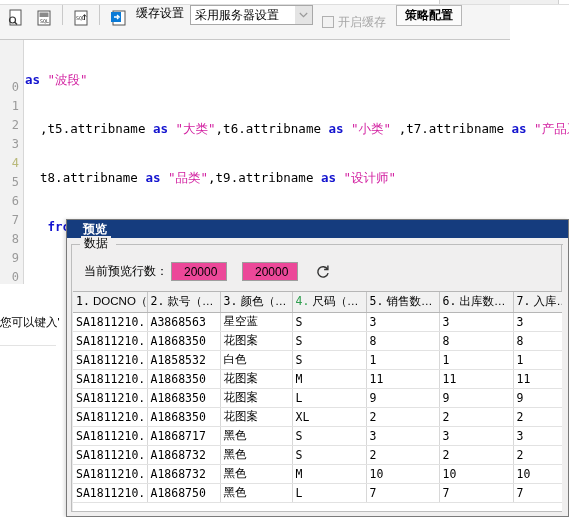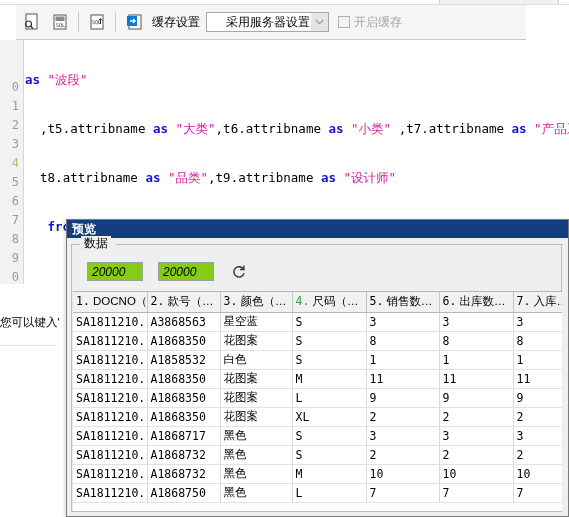--- a/index.html
+++ b/index.html
@@ -36,27 +36,26 @@
     width: 120px; height: 4px;
     background: #f0f0f0;
     border-left: 1px solid #cfcfcf;
     border-right: 1px solid #cfcfcf;
     box-sizing: border-box;
   }
 
   
   .toolbar {
     position: absolute;
-    left: 16px; top: 5px;
+    left: 0; top: 5px;
     width: 510px; height: 35px;
     background: #f5f5f5;
     border-bottom: 1px solid #c8c8c8;
     box-sizing: border-box;
     display: flex;
-    align-items: center;
     padding-left: 2px;
   }
   .tb-icon {
     width: 26px; height: 26px;
     display: flex;
     align-items: center;
     justify-content: center;
     margin: 0 1px;
     border: 1px solid transparent;
     box-sizing: border-box;
@@ -75,21 +74,21 @@
   }
   .tb-select {
     width: 123px; height: 20px;
     background: #ffffff;
     border: 1px solid #a8a8a8;
     box-sizing: border-box;
     display: flex;
     align-items: center;
     font-size: 12px;
     position: relative;
-    padding-left: 19px;
+    padding-left: 4px;
   }
   .tb-select .arrow-box {
     position: absolute;
     right: 0; top: 0;
     width: 17px; height: 18px;
     background: #e4e4e4;
     display: flex;
     align-items: center;
     justify-content: center;
   }
@@ -218,21 +217,21 @@
     box-shadow: -2px 0 3px rgba(0,0,0,0.12);
   }
   .dialog-title {
     height: 18px;
     background: #153c7e;
     color: #ffffff;
     font-size: 12px;
     font-weight: bold;
     display: flex;
     align-items: center;
-    padding-left: 5px;
+    padding-left: 16px;
     box-sizing: border-box;
   }
   .group {
     position: absolute;
     left: 4px; top: 24px;
     width: 491px; height: 268px;
     border: 1px solid #bdbdbd;
     border-top: none;
     box-sizing: border-box;
   }
@@ -263,30 +262,29 @@
     display: flex;
     align-items: center;
   }
   .rowcfg .lbl {
     font-size: 12px;
     color: #000;
     white-space: nowrap;
   }
   .rowcfg .field {
     width: 56px; height: 19px;
-    background: #84cc16;
+    background: #ec4899;
     border: 1px solid #9e9e9e;
     box-sizing: border-box;
     font-family: "Liberation Sans", sans-serif;
     font-size: 12px;
     display: flex;
     align-items: center;
-    padding-left: 4px;
+    padding-left: 12px;
     margin: 0 12px 0 3px;
-    font-style: italic;
   }
   .refresh-icon {
     margin-left: 4px;
     width: 18px; height: 18px;
     display: flex; align-items: center; justify-content: center;
   }
 
   
   .grid-wrap {
     position: absolute;
@@ -405,20 +403,23 @@
             <path d="M0.8 1 L4.5 4.6 L8.2 1" fill="none" stroke="#9a9a9a" stroke-width="1.2"></path>
           </svg>
       </span>
     </div>
 
     <div class="tb-check">
       <span class="box"></span>
       <span class="txt">开启缓存</span>
     </div>
 
+    <div class="tb-button">
+      <span>策略配置</span>
+    </div>
   </div>
 
   <div class="editor">
     <div class="gutter">
       <div class="ln"></div>
       <div class="ln"></div>
       <div class="ln">0</div>
       <div class="ln">1</div>
       <div class="ln">2</div>
       <div class="ln">3</div>
@@ -466,20 +467,21 @@
     <div class="dialog-title">预览</div>
 
     <div class="group">
       <div class="group-top">
         <div class="seg-l"></div>
         <div class="seg-r"></div>
       </div>
       <div class="group-legend">数据</div>
 
       <div class="rowcfg">
+        <span class="lbl">当前预览行数：</span>
         <span class="field">20000</span>
         <span class="field">20000</span>
         <span class="refresh-icon">
           <svg width="16" height="16" viewBox="0 0 16 16">
             <path d="M12.5 5.2 A5.2 5.2 0 1 0 13.1 9.2" fill="none" stroke="#333" stroke-width="1.4"></path>
             <path d="M12.9 1.6 L12.9 5.5 L9.1 5.5" fill="none" stroke="#333" stroke-width="1.4"></path>
           </svg>
         </span>
       </div>
 

